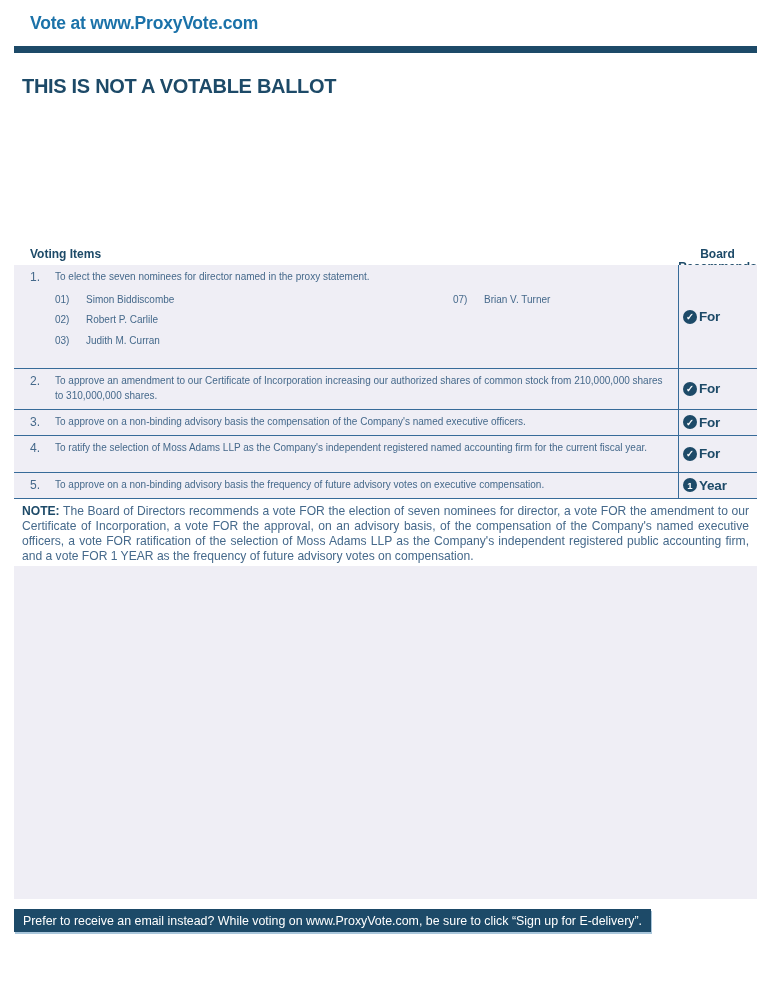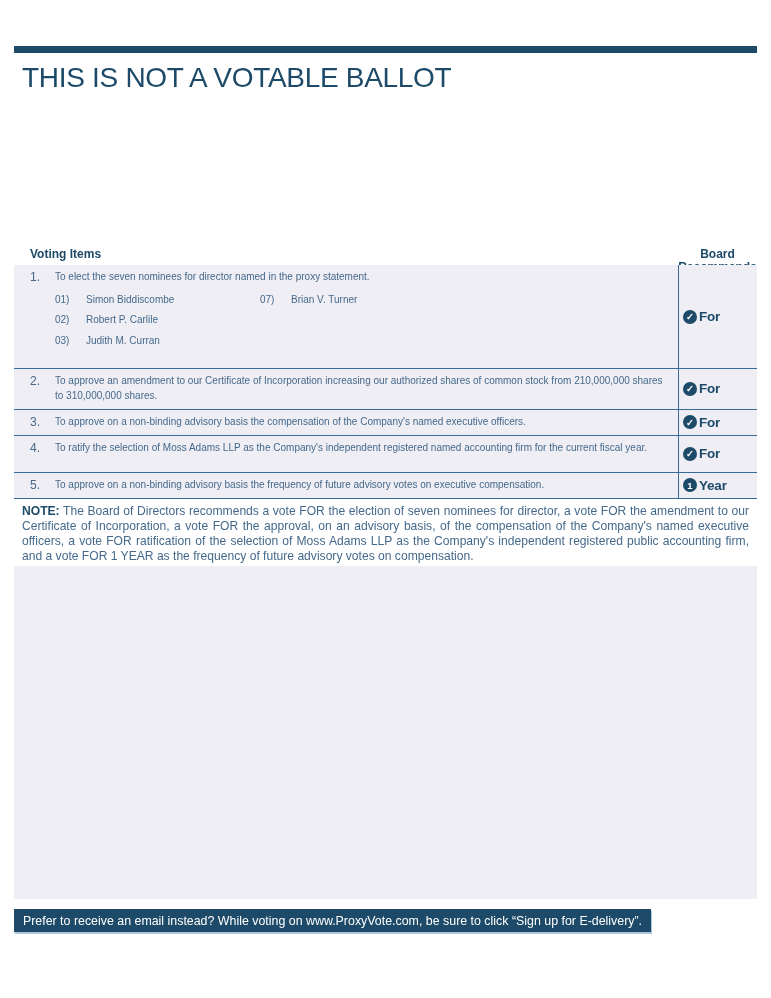--- a/index.html
+++ b/index.html
@@ -21,23 +21,23 @@
     letter-spacing: -0.2px;
   }
   .header-rule {
     position: absolute;
     left: 14px; top: 46px;
     width: 743px; height: 7px;
     background: #1d4a68;
   }
   .page-title {
     position: absolute;
-    left: 22px; top: 62px;
-    font-size: 28px;
-    font-weight: normal;
+    left: 22px; top: 75px;
+    font-size: 20px;
+    font-weight: bold;
     color: #1d4a68;
     letter-spacing: -0.3px;
   }
   .intro {
     position: absolute;
     left: 22px; top: 111px;
     width: 382px;
     font-size: 12.2px;
     line-height: 15.6px;
     color: #45698b;
@@ -89,21 +89,21 @@
     padding: 5px 12px 5px 0;
     font-size: 10px;
     line-height: 14.8px;
     color: #45698b;
   }
   .nominees-label {
     margin-top: 7px;
     font-weight: bold;
     color: #1d4a68;
   }
-  .nominee-cols { display: flex; margin-top: 5px; }
+  .nominee-cols { display: flex; margin-top: 5px; justify-content: space-between; }
   .ncol { display: flex; flex-direction: column; }
   .ncol:nth-child(1) { width: 205px; }
   .ncol:nth-child(2) { width: 213px; }
   .nom-line { display: flex; line-height: 20.4px; }
   .nom-num { width: 31px; flex-shrink: 0; }
   .cell-rec {
     width: 79px;
     flex-shrink: 0;
     border-left: 1.5px solid #376b99;
     display: flex;
@@ -157,20 +157,21 @@
     justify-content: center;
     font-size: 12.4px;
     box-shadow: 1px 2px 0 #a9c6db;
   }
 </style>
 </head>
 <body>
 
 <div class="page">
 
+  <div class="vote-link">Vote at www.ProxyVote.com</div>
   <div class="header-rule"></div>
 
   <div class="page-title">THIS IS NOT A VOTABLE BALLOT</div>
 
   <div class="items-header">Voting Items</div>
   <div class="recommends-header">Board
 Recommends</div>
 
   <div class="voting-table">
     <div>

